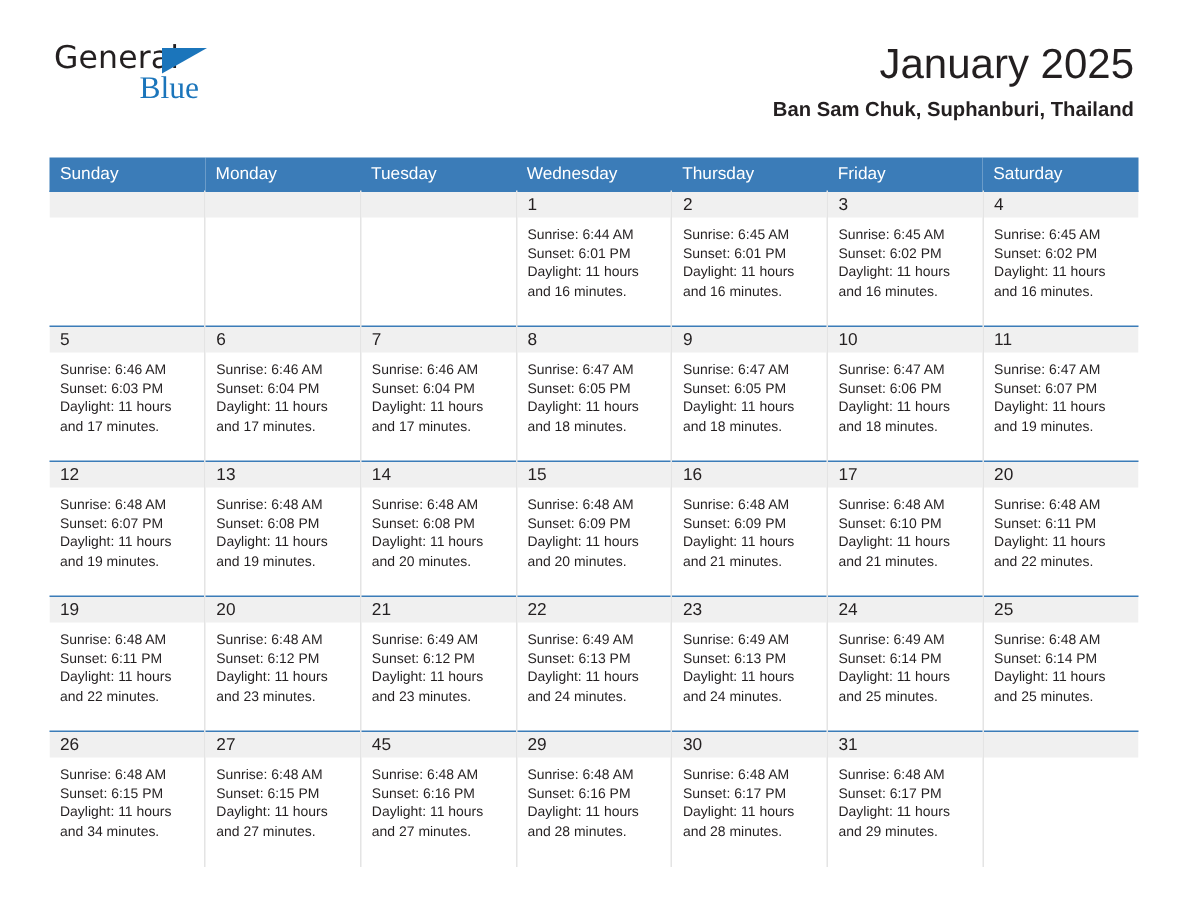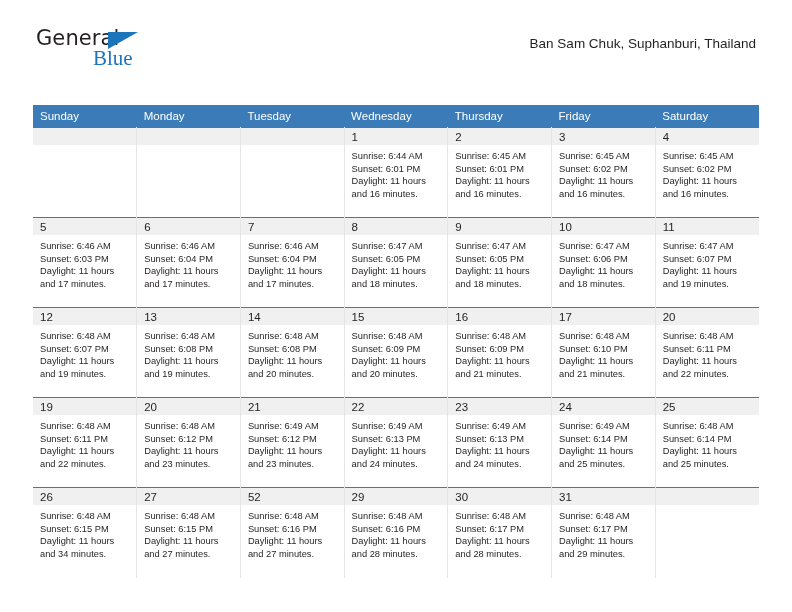--- a/index.html
+++ b/index.html
@@ -78,20 +78,21 @@
     line-height: 1.05;
     margin: 0;
     white-space: nowrap;
   }
   .cal-subtitle {
     font-size: 13.5px;
     color: #231f20;
     margin: 9px 0 0 0;
     line-height: 1.1;
     white-space: nowrap;
+    font-weight: bold;
   }
 
   
   .calendar {
     position: absolute;
     left: 33px;
     top: 105px;
     width: 726px;
     border-collapse: collapse;
     table-layout: fixed;
@@ -152,20 +153,21 @@
 
   <div class="header">
 
     <div class="brand">
       <span class="brand-general">General</span>
       <span class="brand-triangle"></span>
       <span class="brand-blue">Blue</span>
     </div>
 
     <div class="title-block">
+      <h1 class="cal-title">January 2025</h1>
       <p class="cal-subtitle">Ban Sam Chuk, Suphanburi, Thailand</p>
     </div>
 
   </div>
 
   <table class="calendar">
     <colgroup>
       <col>
         <col>
         <col>
@@ -441,21 +443,21 @@
           <td class="">
             <span class="daynum">27</span>
             <div class="dayinfo">
               <div>Sunrise: 6:48 AM</div>
               <div>Sunset: 6:15 PM</div>
               <div>Daylight: 11 hours</div>
               <div>and 27 minutes.</div>
             </div>
           </td>
           <td class="">
-            <span class="daynum">52</span>
+            <span class="daynum">45</span>
             <div class="dayinfo">
               <div>Sunrise: 6:48 AM</div>
               <div>Sunset: 6:16 PM</div>
               <div>Daylight: 11 hours</div>
               <div>and 27 minutes.</div>
             </div>
           </td>
           <td class="">
             <span class="daynum">29</span>
             <div class="dayinfo">

